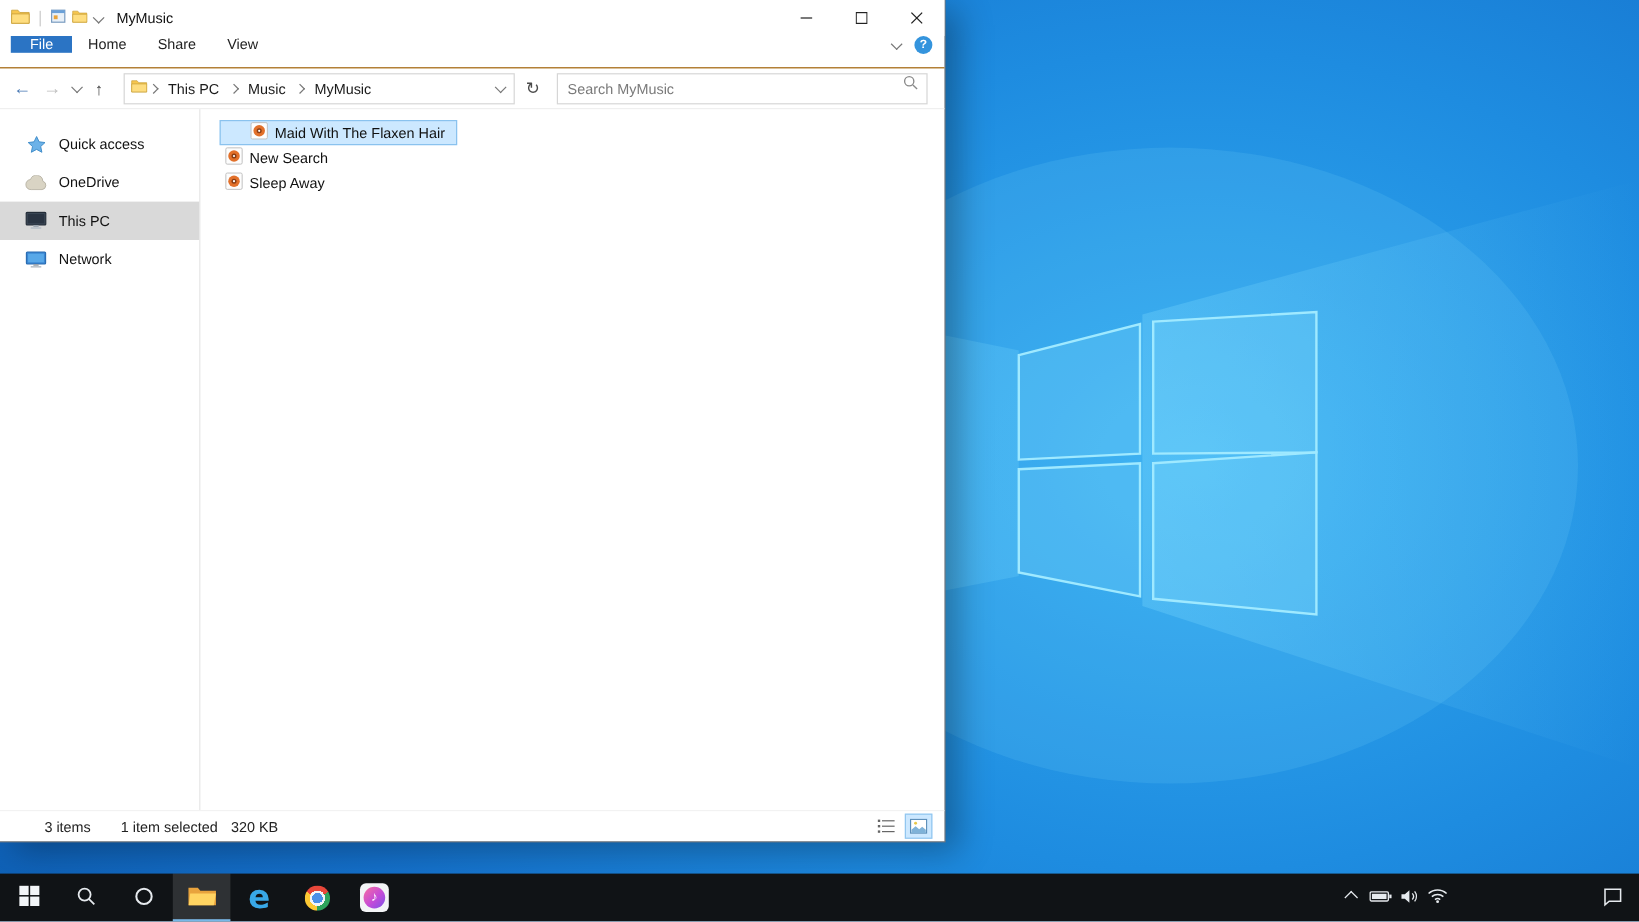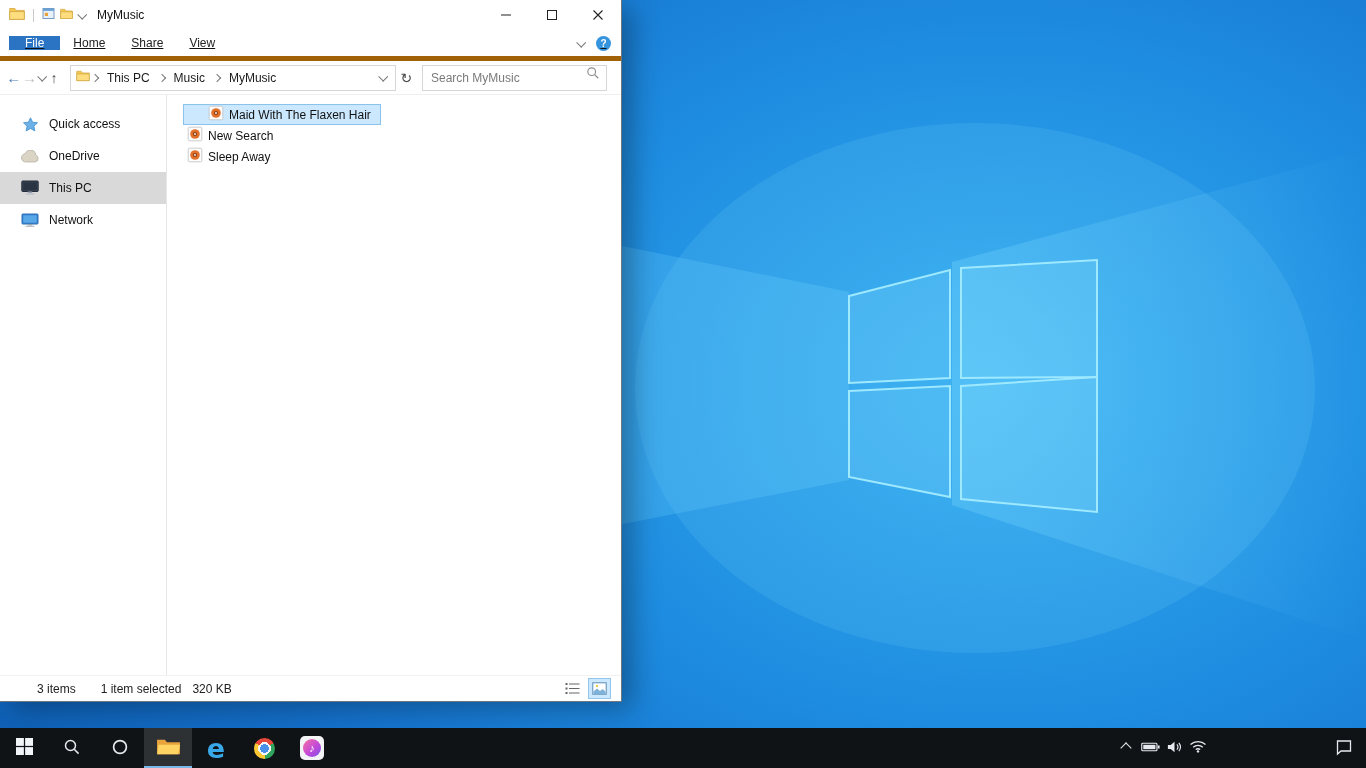--- a/index.html
+++ b/index.html
@@ -5,37 +5,37 @@
   html,body{margin:0;padding:0;}
   body{position:relative;width:1366px;height:768px;overflow:hidden;
        font-family:"Liberation Sans","DejaVu Sans",sans-serif;font-size:12px;color:#111;}
 
   
   .desktop{position:absolute;inset:0;
     background:radial-gradient(1200px 900px at 73% 50%, #35aef2 0%, #1e8ce0 38%, #1470cb 68%, #0d5cb0 100%);}
   .wallpaper{position:absolute;inset:0;width:100%;height:100%;}
 
   
-  .window{position:absolute;left:0;top:0;width:621px;height:701px;background:#fff;
+  .window{position:absolute;left:0;top:0;width:787px;height:701px;background:#fff;
           display:flex;flex-direction:column;
           box-shadow:0 0 0 1px #6f7780, 12px 8px 26px rgba(0,0,0,.30);}
 
   .titlebar{height:30px;flex:none;display:flex;align-items:center;padding-left:9px;background:#fff;}
   .qat{display:flex;align-items:center;gap:5px;}
   .qat-sep{width:1px;height:13px;background:#c9c9c9;margin:0 3px;}
   .window-title{margin-left:12px;font-size:12px;color:#111;}
   .win-controls{margin-left:auto;display:flex;align-self:stretch;}
   .win-btn{width:46px;display:flex;align-items:center;justify-content:center;}
 
   .chev{display:inline-block;width:6px;height:6px;border-right:1.4px solid #777;border-bottom:1.4px solid #777;}
   .chev.down{transform:rotate(45deg) translateY(-1px);}
   .chev.right{transform:rotate(-45deg);width:5px;height:5px;}
   .chev.up-w{border-color:#e6eaee;transform:rotate(-135deg);width:7px;height:7px;border-width:1.6px;}
 
-  .tabrow{height:26px;flex:none;display:flex;align-items:center;border-bottom:5px solid #a16207;text-decoration:underline;}
+  .tabrow{height:26px;flex:none;display:flex;align-items:flex-start;border-bottom:1px solid #a16207;}
   .tab{display:flex;align-items:center;padding:0 13px;font-size:12px;color:#222;}
   .tab-file{background:#2b74c4;color:#fff;margin-left:9px;padding:0 16px;}
   .tabrow-right{margin-left:auto;display:flex;align-items:center;gap:12px;padding-right:10px;}
   .help-btn{width:15px;height:15px;border-radius:50%;background:#3494dd;color:#fff;
             display:flex;align-items:center;justify-content:center;font-size:10px;font-weight:bold;}
 
   .addressrow{height:33px;flex:none;display:flex;align-items:center;padding:0 14px 0 6px;border-bottom:1px solid #efefef;}
   .nav-btn{width:25px;height:26px;display:flex;align-items:center;justify-content:center;font-size:15px;}
   .nav-back{color:#4a7ab5;}
   .nav-fwd{color:#bdbdbd;}

